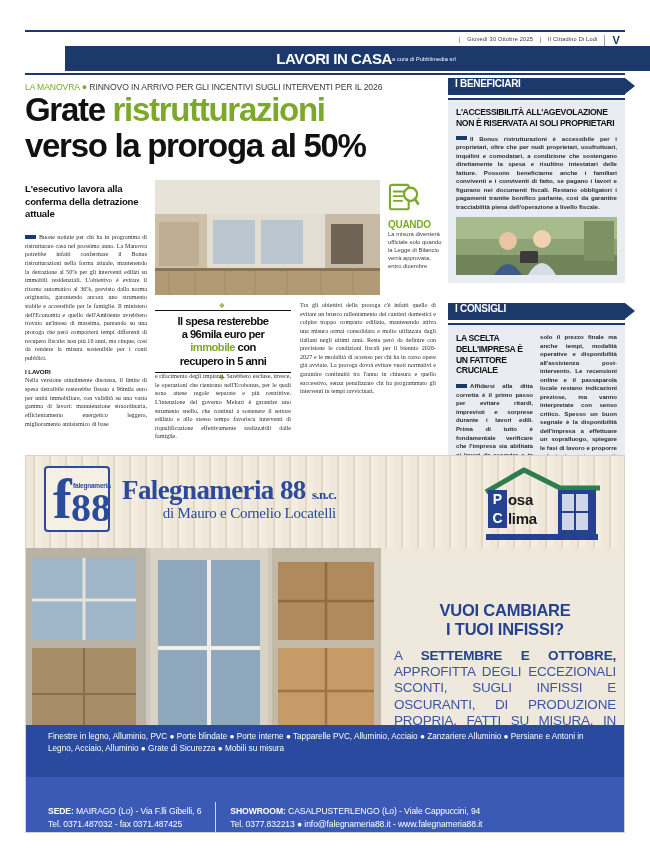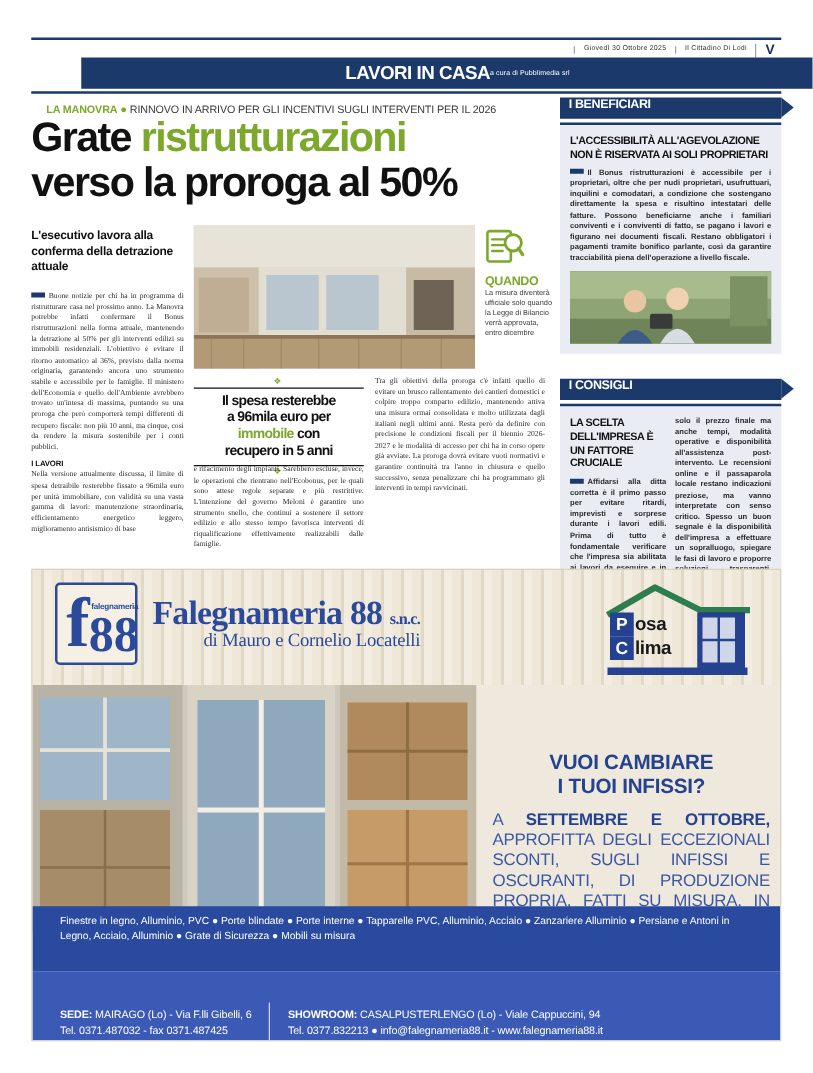--- a/index.html
+++ b/index.html
@@ -21,21 +21,21 @@
   .sectionbar{position:absolute;left:25px;top:46px;width:600px;height:25px;
     background:#1b3a6b;display:flex;align-items:center;justify-content:center;margin-left:40px;}
   .sectionbar .title{color:#fff;font-weight:bold;font-size:15px;letter-spacing:-.4px;
     padding-left:10px;font-stretch:condensed;}
   .sectionbar .cura{color:#ffffff;font-size:5.6px;padding-right:8px;letter-spacing:.1px;}
   .rule-under{position:absolute;left:25px;top:73px;width:600px;height:0;border-top:2px solid #1b3a6b;}
 
   
   .kicker{position:absolute;left:25px;top:82px;width:420px;font-size:8.6px;
     color:#3a3a3a;letter-spacing:-.1px;white-space:nowrap;}
-  .kicker b{color:#7ca82b;font-weight:bold;margin-left:12px;}
+  .kicker b{color:#7ca82b;font-weight:normal;}
   .kicker .dot{color:#7ca82b;font-size:9px;}
 
   
   .headline{position:absolute;left:25px;top:92px;width:420px;
     font-size:33px;line-height:1.08;font-weight:bold;color:#111;letter-spacing:-1.3px;}
   .headline .g{color:#7ca82b;}
 
   
   .subhead{position:absolute;left:25px;top:183px;width:122px;
     font-size:9.6px;line-height:1.32;font-weight:bold;color:#111;letter-spacing:-.2px;}

